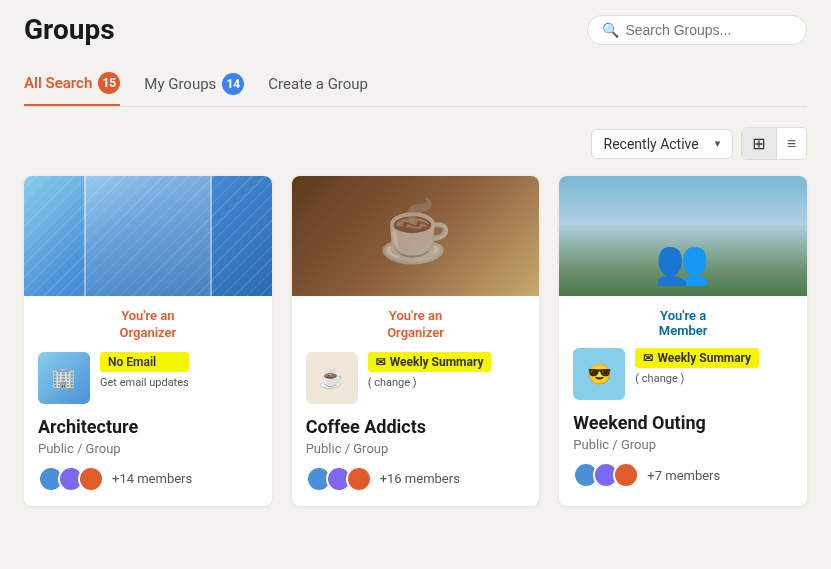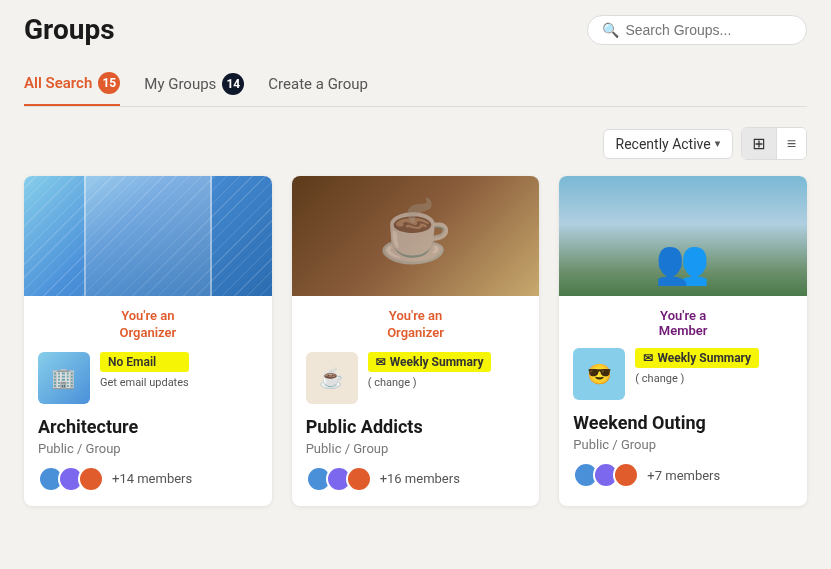--- a/index.html
+++ b/index.html
@@ -77,21 +77,21 @@
       background: #e05c2d;
       color: white;
       border-radius: 50%;
       width: 22px;
       height: 22px;
       font-size: 12px;
       font-weight: 700;
       margin-left: 6px;
     }
     .tab-badge-gray {
-      background: #0f172a;
+      background: #3b82f6;
     }
     .tab-create {
       color: #555;
     }
     .filter-row {
       display: flex;
       align-items: center;
       justify-content: flex-end;
       margin-bottom: 16px;
       gap: 8px;
@@ -99,21 +99,21 @@
     .filter-dropdown {
       display: flex;
       align-items: center;
       background: white;
       border: 1px solid #ddd;
       border-radius: 6px;
       padding: 6px 12px;
       font-size: 14px;
       color: #333;
       cursor: pointer;
-      gap: 4px;
+      gap: 16px;
     }
     .filter-dropdown .chevron {
       color: #555;
       font-size: 11px;
     }
     .view-toggle {
       display: flex;
       border: 1px solid #ddd;
       border-radius: 6px;
       overflow: hidden;
@@ -213,21 +213,21 @@
       text-align: center;
       font-size: 13px;
       color: #e05c2d;
       font-weight: 600;
       margin-bottom: 10px;
       line-height: 1.3;
     }
     .member-label {
       text-align: center;
       font-size: 13px;
-      color: #701a75;
+      color: #0369a1;
       font-weight: 600;
       margin-bottom: 10px;
     }
     .card-info-row {
       display: flex;
       align-items: flex-start;
       gap: 10px;
       margin-bottom: 12px;
     }
     .card-avatar {
@@ -422,21 +422,21 @@
           <div class="email-tag-area">
             <span class="email-badge-weekly">
               <span class="email-icon">✉</span>
               <span>Weekly Summary</span>
             </span>
             <span class="change-link">
               ( <span>change</span> )
             </span>
           </div>
         </div>
-        <div class="card-title">Public Addicts</div>
+        <div class="card-title">Coffee Addicts</div>
         <div class="card-subtitle">Public / Group</div>
         <div class="members-row">
           <div class="member-avatars">
             <div class="member-avatar-circle" style="background:#4a90d9;"></div>
             <div class="member-avatar-circle" style="background:#7b68ee;"></div>
             <div class="member-avatar-circle" style="background:#e05c2d;"></div>
           </div>
           <span class="members-count">+16 members</span>
         </div>
       </div>

